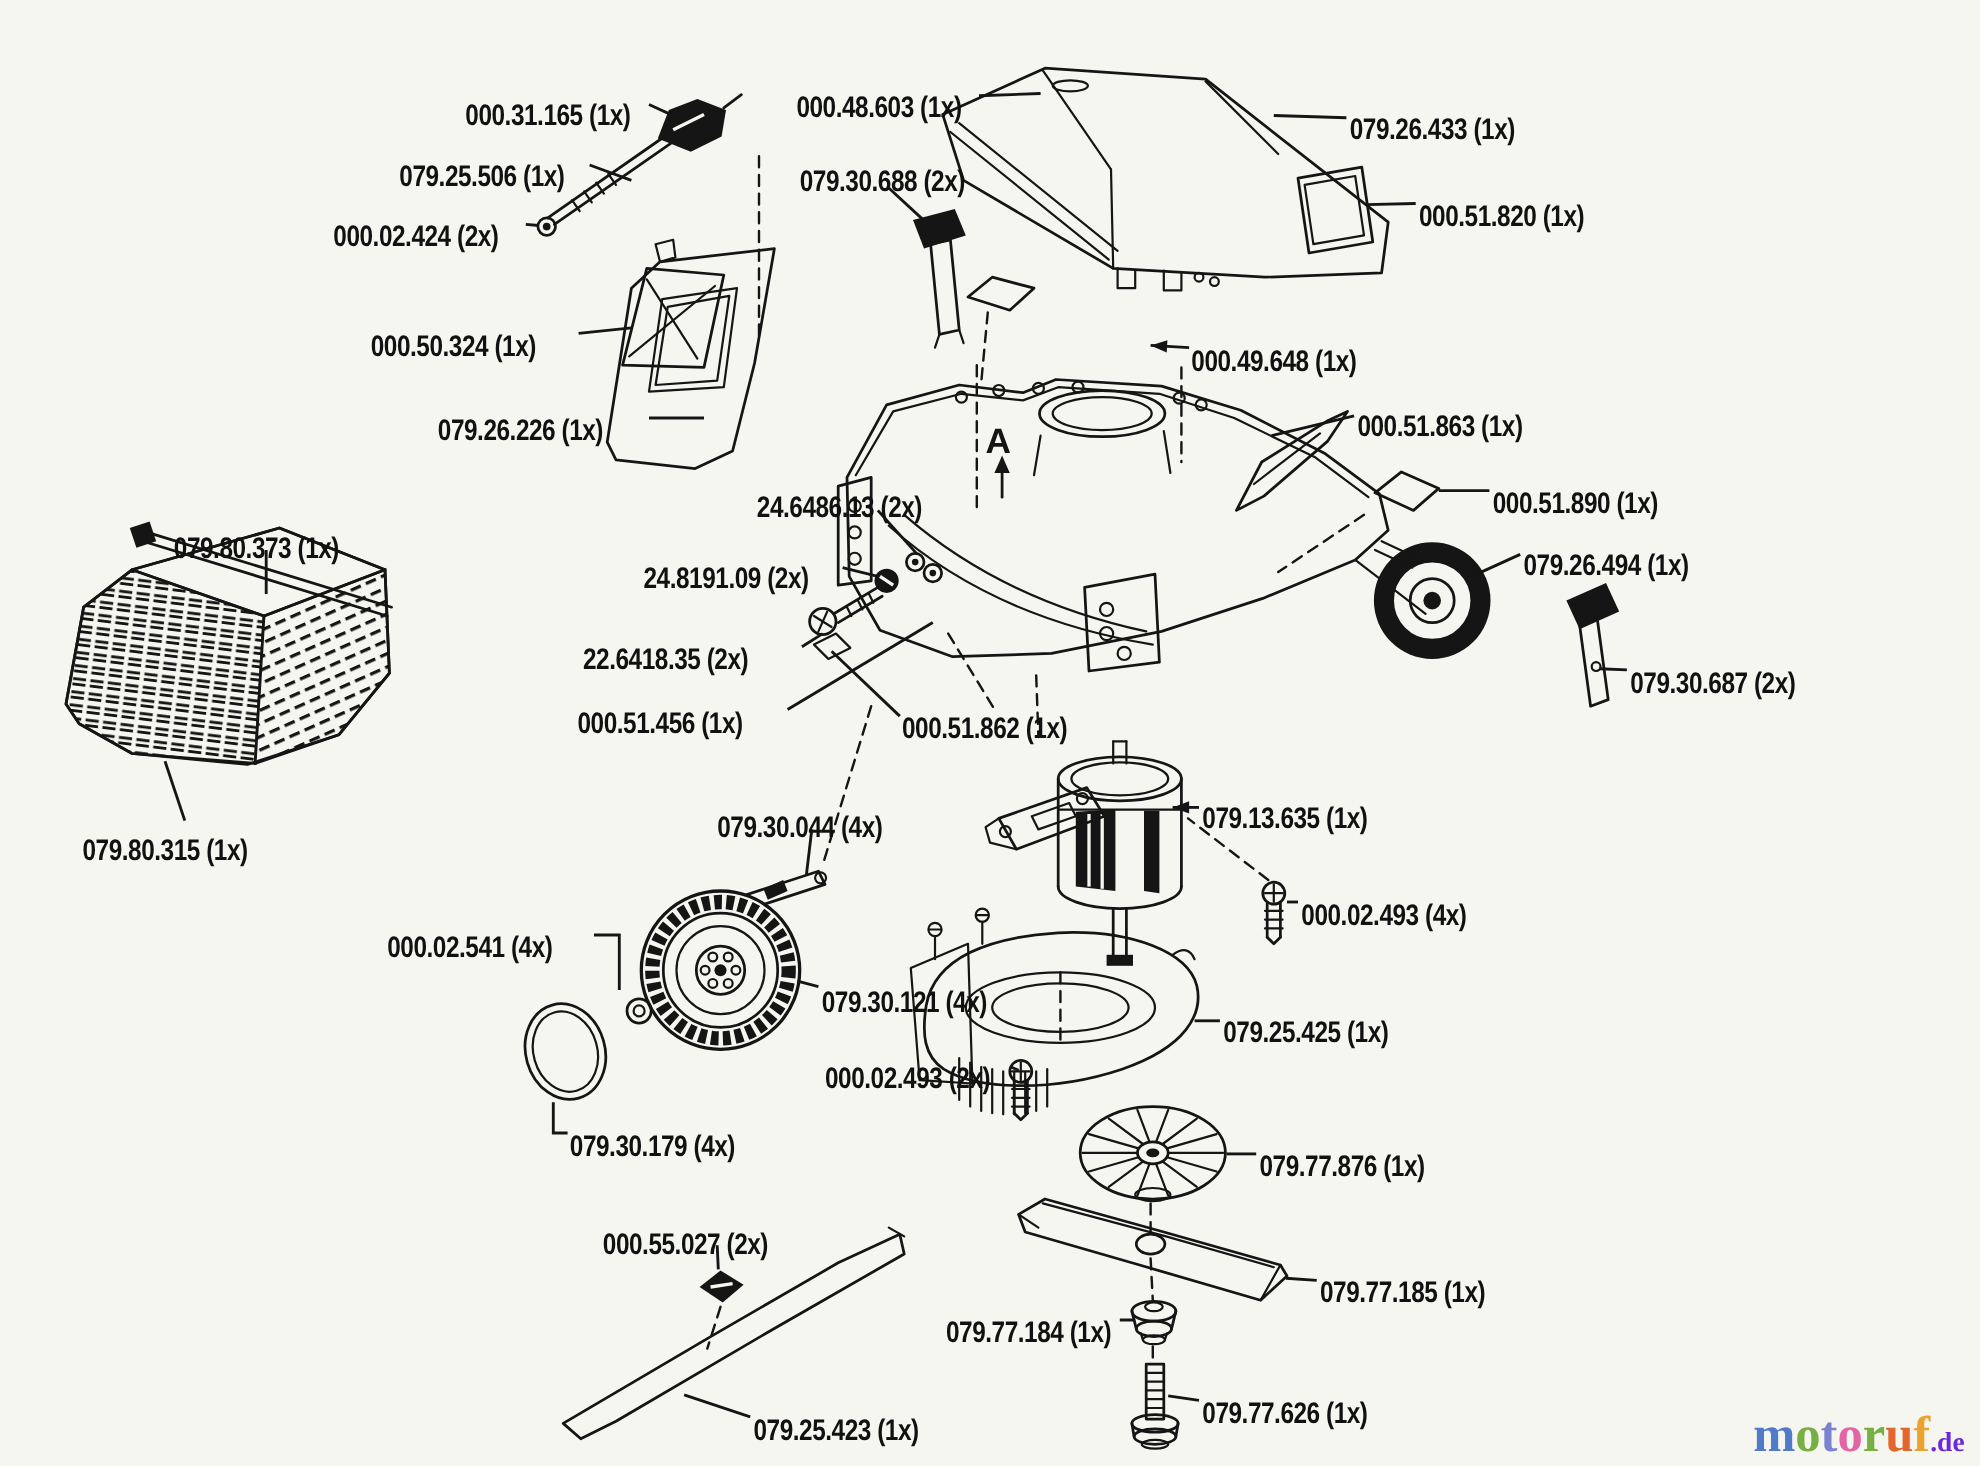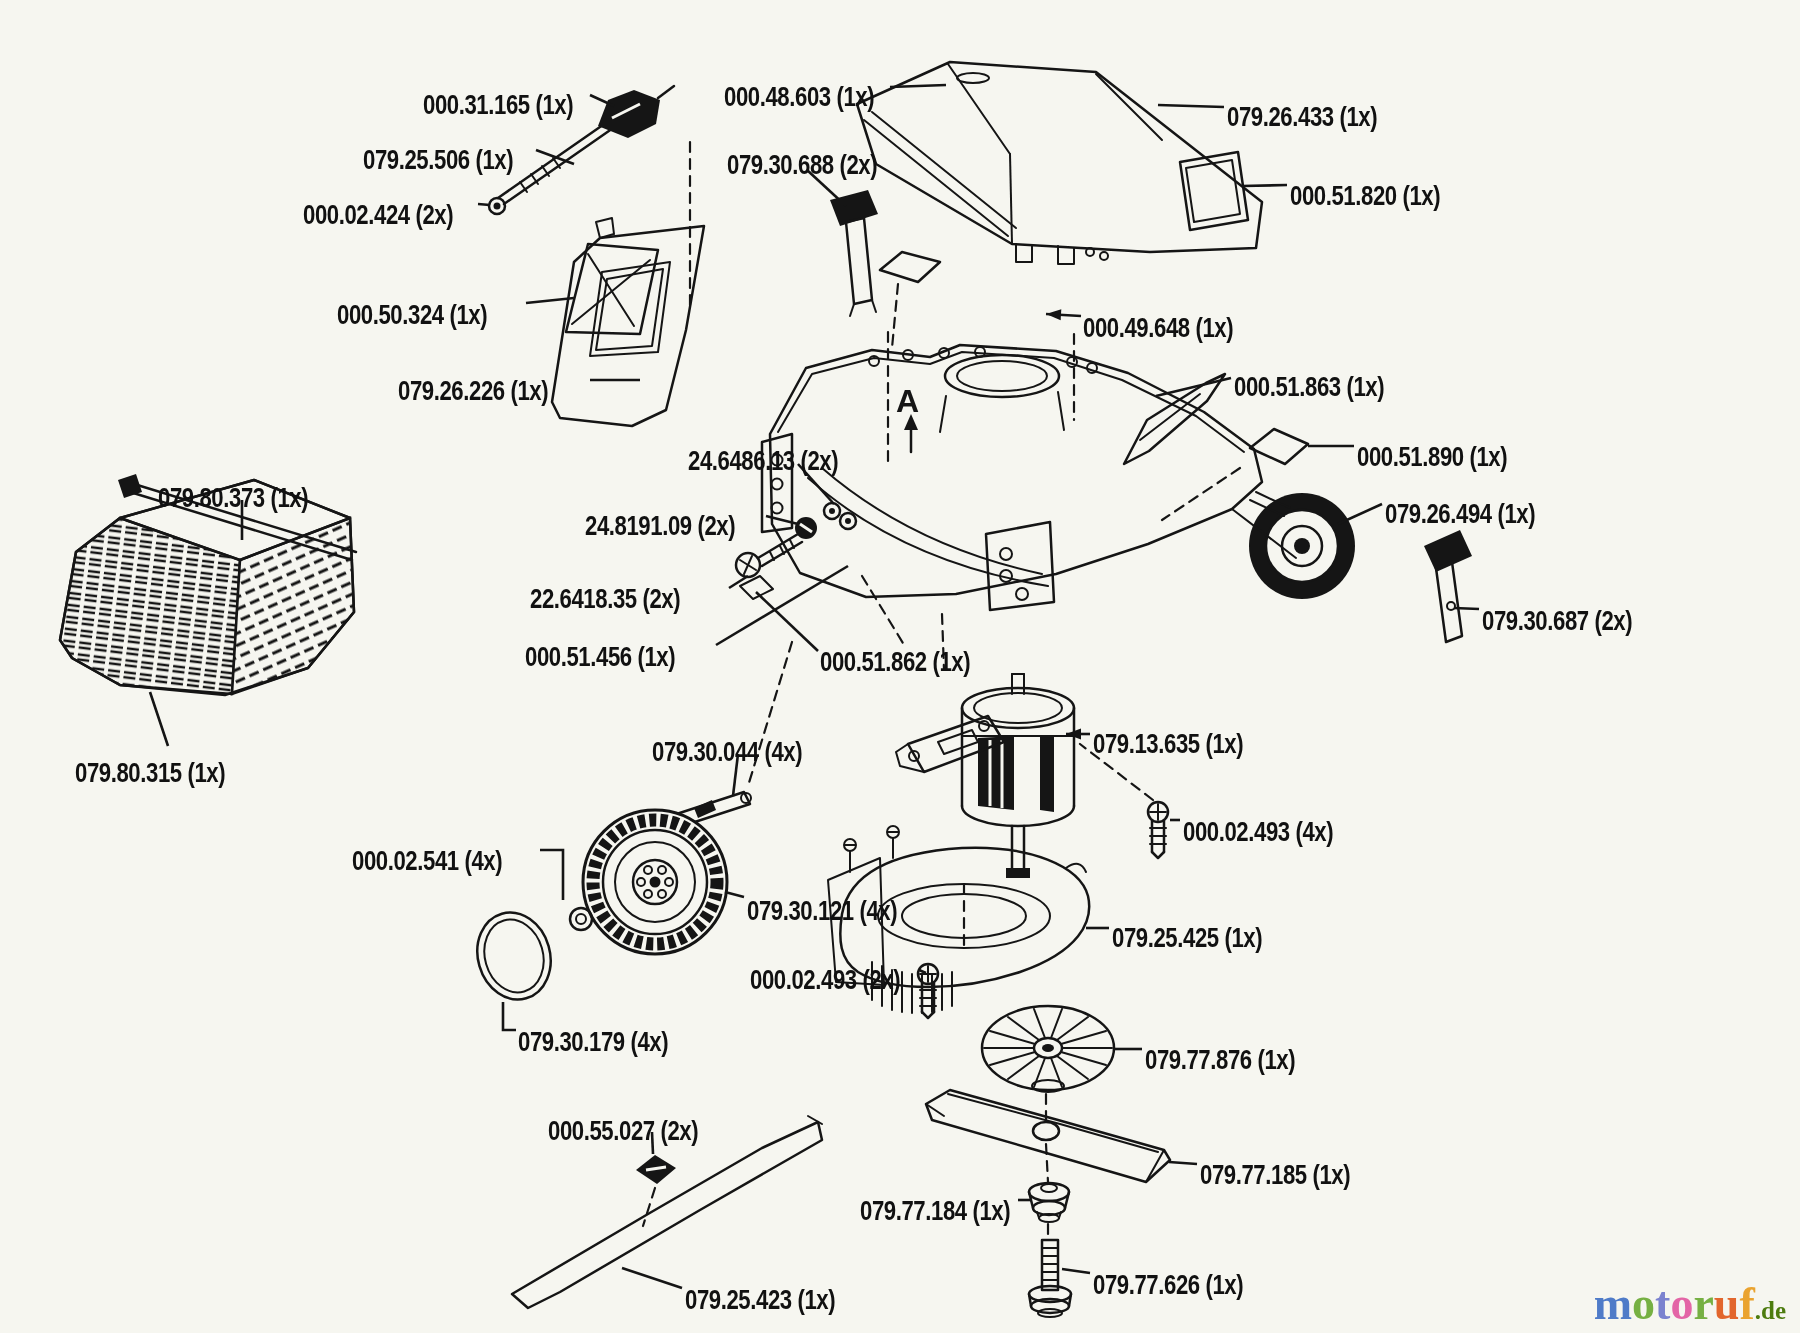--- a/index.html
+++ b/index.html
@@ -12,21 +12,21 @@
   .wh{stroke:#f6f6f0;fill:none;stroke-width:3;}
   .bgfill{fill:#f6f6f0;}
   .dash{stroke:#151515;stroke-width:2.2;fill:none;stroke-dasharray:10 7;stroke-linecap:round;}
   .leader{fill:none;stroke:#151515;stroke-width:2.6;}
   #labels{position:absolute;left:0;top:12px;width:100%;height:100%;pointer-events:none;}
   .plabel{position:absolute;font-weight:bold;font-size:27px;letter-spacing:-0.5px;color:#111;
           white-space:nowrap;transform:scaleX(.82);transform-origin:0 0;line-height:1;}
   .markerA{font:bold 32px "Liberation Sans",sans-serif;fill:#151515;}
   .wm{position:absolute;right:14px;bottom:6px;font-family:"Liberation Serif",serif;
       font-weight:bold;font-size:46px;line-height:1;}
-  .wm .sfx{font-size:25px;color:#4d7c0f;}
+  .wm .sfx{font-size:25px;color:#6d28d9;}
 </style>
 </head>
 <body>
 
 <div class="stage">
 
 <svg class="art" viewBox="0 0 1800 1333">
   <defs>
     <pattern id="hatchL" width="16" height="12" patternUnits="userSpaceOnUse" patternTransform="rotate(7)">
       <rect width="16" height="12" fill="#f6f6f0"></rect>

